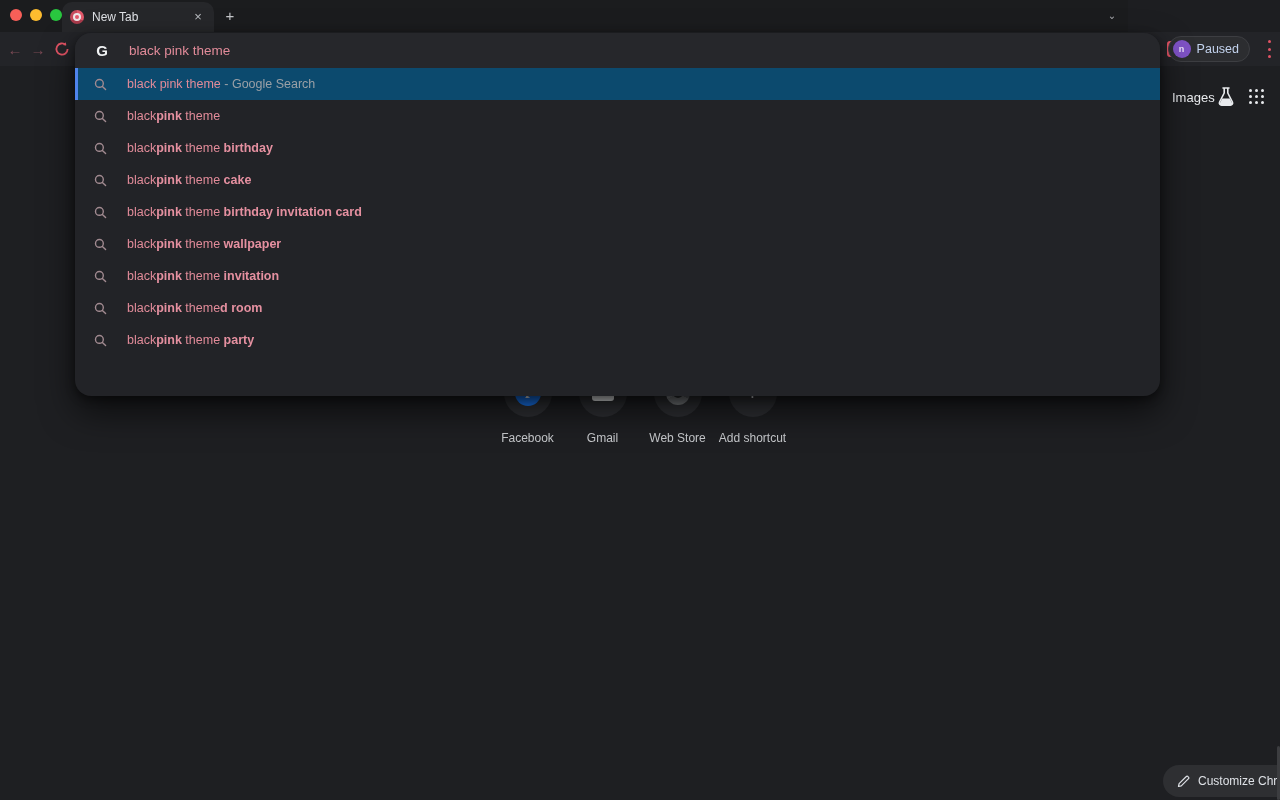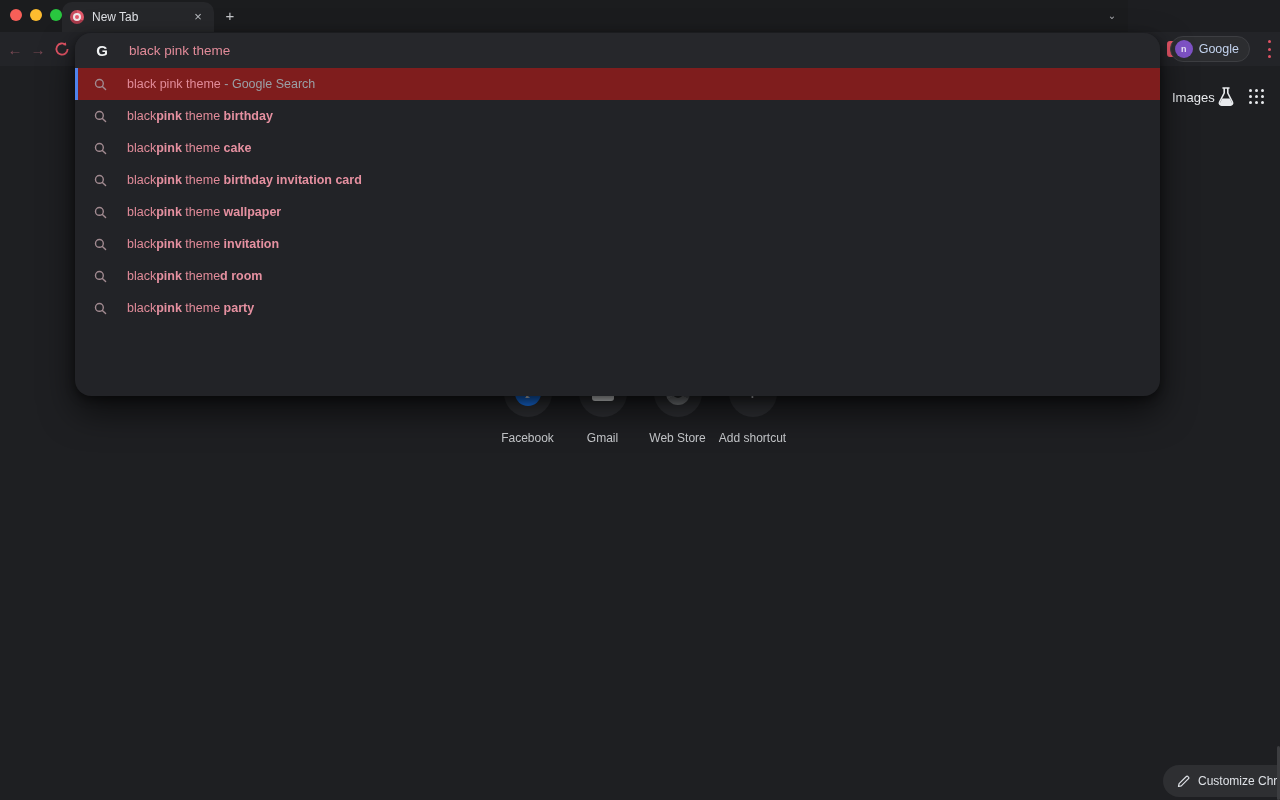--- a/index.html
+++ b/index.html
@@ -140,21 +140,21 @@
   .g-icon {
     width:18px; height:18px; color:#f1f3f4; font-size:15px; font-weight:bold;
     display:flex; align-items:center; justify-content:center;
   }
   .omni-query { margin-left:18px; font-size:13.5px; color:#e18b99; }
 
   .suggestions { padding-bottom:7px; }
   .suggestion {
     height:32px; display:flex; align-items:center; padding:0 18px; position:relative;
   }
-  .suggestion.selected { background:#7f1d1d; }
+  .suggestion.selected { background:#0c4a6e; }
   .suggestion.selected::before {
     content:""; position:absolute; left:0; top:0; bottom:0; width:3px; background:#4f83eb;
   }
   .mag { width:14px; height:14px; display:flex; align-items:center; justify-content:center; flex:0 0 auto; }
   .stext { margin-left:20px; font-size:12.5px; color:#e18b99; white-space:nowrap; }
   .stext b { font-weight:bold; color:#e590a0; }
   .stext .suffix { color:#9aa0a6; }
 </style>
 </head>
 <body>
@@ -179,21 +179,21 @@
   <div class="nav-btn nav-fwd">→</div>
   <div class="nav-btn nav-reload">
     <svg width="16" height="16" viewBox="0 0 16 16">
       <path d="M13.6 8 A 5.6 5.6 0 1 1 11.8 3.9" fill="none" stroke="#e15364" stroke-width="1.8"></path>
       <path d="M11.8 1.2 L12.2 4.6 L8.9 4.1 Z" fill="#e15364"></path>
     </svg>
   </div>
   <div class="sidepanel-btn"></div>
   <div class="paused-pill">
     <span class="paused-avatar">n</span>
-    <span class="paused-label">Google</span>
+    <span class="paused-label">Paused</span>
   </div>
   <div class="menu-dots">
       <i></i>
       <i></i>
       <i></i>
     </div>
 </div>
 
 <div class="ntp">
   <div class="ntp-header">
@@ -266,20 +266,29 @@
   <div class="suggestion selected">
     <span class="mag">
       <svg width="13" height="13" viewBox="0 0 13 13">
         <circle cx="5.4" cy="5.4" r="3.9" fill="none" stroke="#a18a90" stroke-width="1.4"></circle>
         <line x1="8.4" y1="8.4" x2="11.6" y2="11.6" stroke="#a18a90" stroke-width="1.4" stroke-linecap="round"></line>
       </svg>
     </span>
     <span class="stext"><span>black pink theme</span><span class="suffix"> - Google Search</span></span>
   </div>
 
+  <div class="suggestion">
+    <span class="mag">
+      <svg width="13" height="13" viewBox="0 0 13 13">
+        <circle cx="5.4" cy="5.4" r="3.9" fill="none" stroke="#a18a90" stroke-width="1.4"></circle>
+        <line x1="8.4" y1="8.4" x2="11.6" y2="11.6" stroke="#a18a90" stroke-width="1.4" stroke-linecap="round"></line>
+      </svg>
+    </span>
+    <span class="stext"><span>black</span><b>pink</b><span> theme</span></span>
+  </div>
 
   <div class="suggestion">
     <span class="mag">
       <svg width="13" height="13" viewBox="0 0 13 13">
         <circle cx="5.4" cy="5.4" r="3.9" fill="none" stroke="#a18a90" stroke-width="1.4"></circle>
         <line x1="8.4" y1="8.4" x2="11.6" y2="11.6" stroke="#a18a90" stroke-width="1.4" stroke-linecap="round"></line>
       </svg>
     </span>
     <span class="stext"><span>black</span><b>pink</b><span> theme </span><b>birthday</b></span>
   </div>

